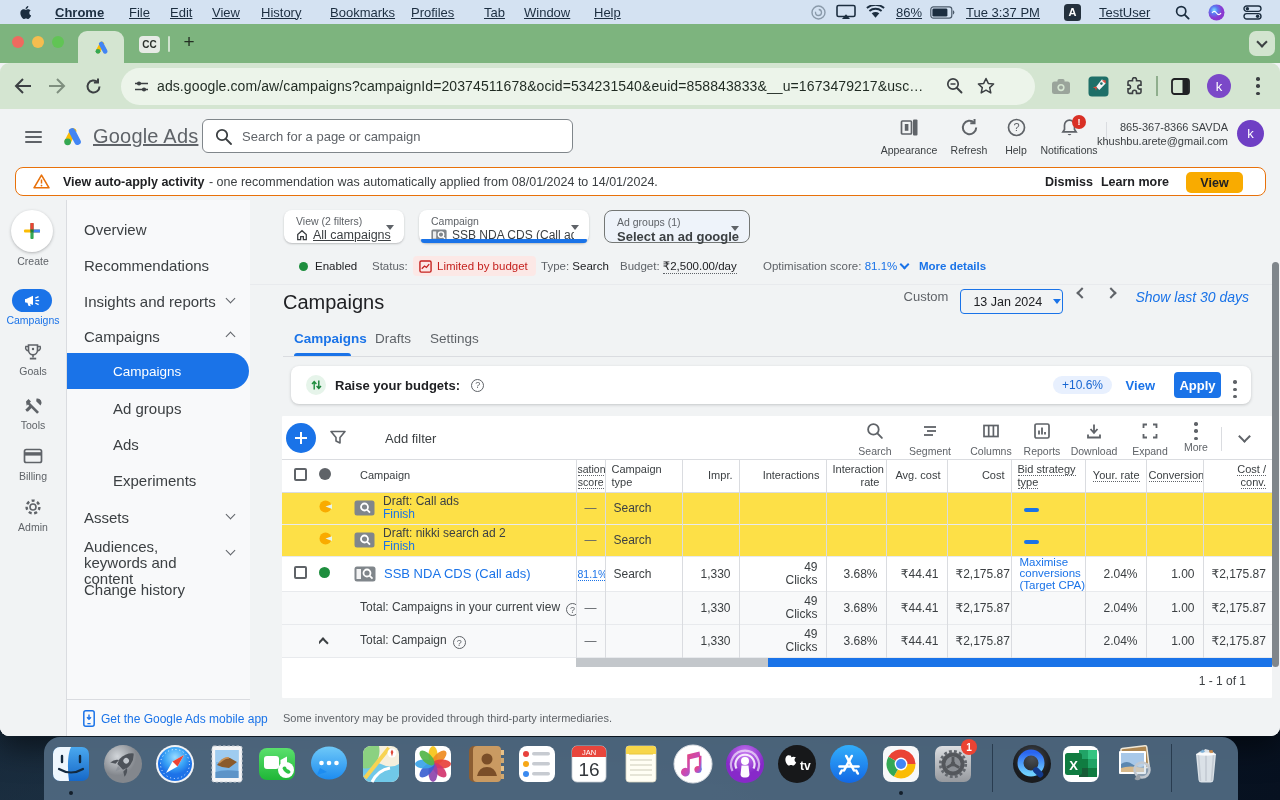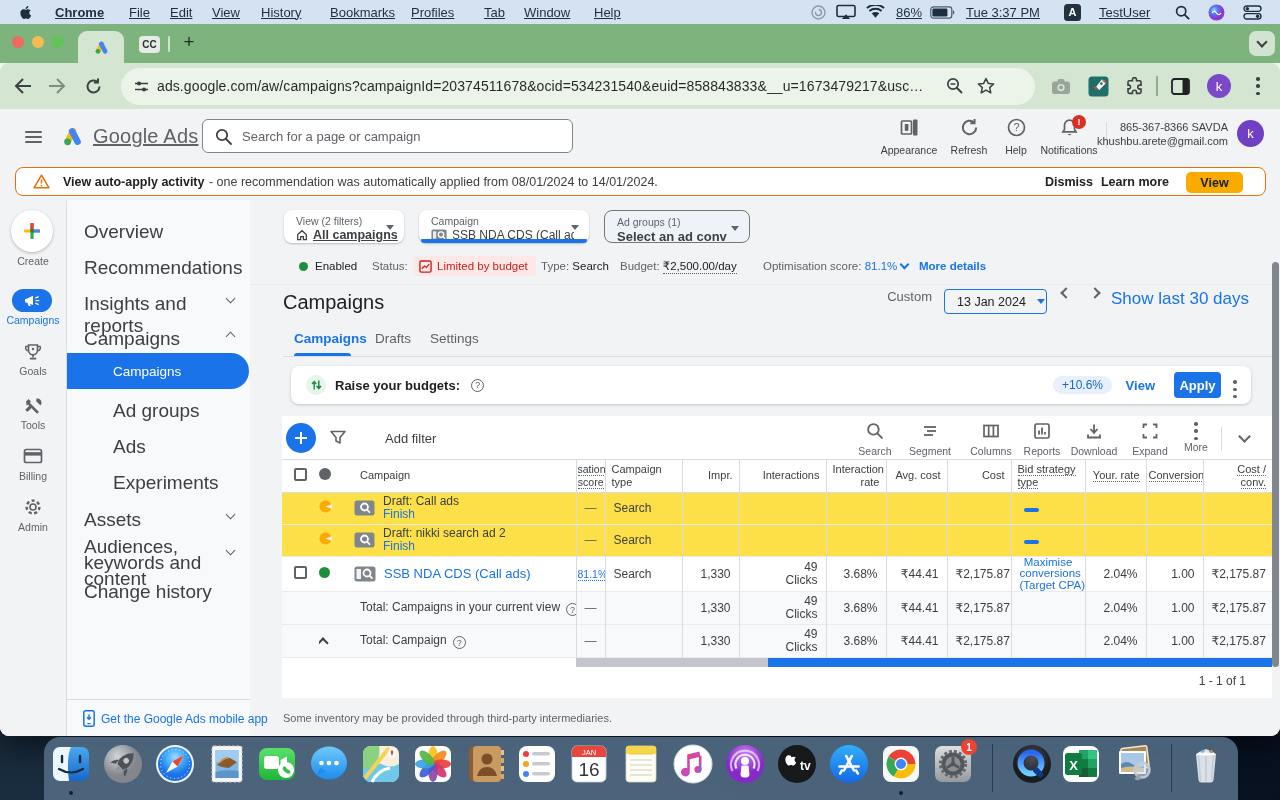--- a/index.html
+++ b/index.html
@@ -65,21 +65,21 @@
 
 
 #rail { position:absolute; left:0; top:91px; width:66px; height:536px; background:#f1f3f4; }
 #railsep { position:absolute; left:66px; top:91px; width:1px; height:536px; background:#dadce0; }
 #createbtn { position:absolute; left:11px; top:101px; width:42px; height:42px; background:#fff; border-radius:50%; box-shadow:0 1px 3px rgba(60,64,67,.35); display:flex; align-items:center; justify-content:center; }
 .raillabel { position:absolute; width:66px; text-align:center; font-size:10.5px; color:#5f6368; }
 .railicon { position:absolute; left:23px; width:20px; height:20px; color:#5f6368; }
 #rail-campaigns-pill { position:absolute; left:12px; top:180px; width:40px; height:23px; background:#1a73e8; border-radius:13px; display:flex; align-items:center; justify-content:center; }
 
 
-#sidenav { position:absolute; left:67px; top:91px; width:183px; height:536px; background:#f8f9fa; font-size:19px; color:#3c4043; }
+#sidenav { position:absolute; left:67px; top:91px; width:183px; height:536px; background:#f8f9fa; font-size:15px; color:#3c4043; }
 .navitem { position:absolute; left:17px; }
 .navchev { position:absolute; left:160px; width:7px; height:7px; border-right:1.6px solid #5f6368; border-bottom:1.6px solid #5f6368; }
 .chevdown { transform:rotate(45deg); } .chevup { transform:rotate(225deg); }
 #nav-sel { position:absolute; left:67px; top:244px; width:182px; height:36px; background:#1a73e8; border-radius:0 18px 18px 0; color:#fff; display:flex; align-items:center; padding-left:46px; font-size:13.5px; }
 #navsep { position:absolute; left:67px; top:590px; width:183px; height:1px; background:#dadce0; }
 #navpromo { position:absolute; left:83px; top:601px; display:flex; align-items:center; color:#1a73e8; font-size:12px; }
 
 
 #main { position:absolute; left:250px; top:91px; width:1030px; height:536px; }
 .fbox { position:absolute; top:10px; background:#fff; border-radius:8px; box-shadow:0 1px 2px rgba(60,64,67,.3); }
@@ -136,21 +136,21 @@
 .dotted { border-bottom:1px dotted #5f6368; }
 .bluedotted { color:#1a73e8; border-bottom:1px dotted #1a73e8; }
 .link { color:#1a73e8; }
 .cb { width:13px; height:13px; border:2px solid #5f6368; border-radius:2px; display:inline-block; }
 .statusdot { width:11px; height:11px; border-radius:50%; display:inline-block; }
 .typeicon { display:inline-block; vertical-align:middle; }
 .namecell { display:flex; align-items:center; }
 .name2 { line-height:13px; font-size:12px; }
 .bluebar { width:15px; height:4px; background:#1a73e8; border-radius:2px; display:inline-block; margin-left:4px; }
 .helpc { display:inline-flex; width:13px; height:13px; border:1px solid #5f6368; border-radius:50%; color:#5f6368; font-size:9px; align-items:center; justify-content:center; margin-left:6px; vertical-align:-2px; }
-.bidlink { font-size:11.5px; line-height:11.5px; color:#1a73e8;text-align:center; } .bidlink div { white-space:nowrap; }
+.bidlink { font-size:11.5px; line-height:11.5px; color:#1a73e8; } .bidlink div { white-space:nowrap; }
 #hscroll { position:absolute; left:294px; top:242px; width:696px; height:9px; background:#c3c7cb; }
 #hthumb { position:absolute; left:192px; top:0; width:504px; height:9px; background:#1a73e8; }
 #pagination { position:absolute; right:26px; top:258px; font-size:12px; color:#3c4043; }
 
 #footer { position:absolute; left:33px; top:512px; font-size:11px; color:#5f6368; line-height:12px; }
 #footer .u { text-decoration:underline; }
 
 #vscroll { position:absolute; left:1272px; top:153px; width:7px; height:405px; background:#80868b; border-radius:4px; }
 
 
@@ -501,42 +501,42 @@
       <span>Get the Google Ads mobile app</span>
     </div>
 
     <div id="main">
       <div class="fbox" style="left:34px;width:120px;height:33px;">
         <div class="l1">View (2 filters)</div>
         <div class="l2">
           <svg width="12" height="12" viewBox="0 0 14 14" style="margin-right:5px">
               <path d="M2 6.5 L7 2 L12 6.5 V12.5 H8.6 V9 H5.4 V12.5 H2 Z" fill="none" stroke="#3c4043" stroke-width="1.5"></path>
             </svg>
-          <span style="font-weight:bold;text-decoration:underline;">All campaigns</span>
+          <span style="font-weight:normal;text-decoration:underline;">All campaigns</span>
         </div>
         <div class="fchev"></div>
       </div>
       <div class="fbox" style="left:169px;width:170px;height:33px;">
         <div class="l1">Campaign</div>
         <div class="l2">
           <svg width="16" height="12" viewBox="0 0 20 15" style="margin-right:5px">
               <rect x="0.5" y="0.5" width="19" height="14" rx="2" fill="#80868b"></rect>
               <rect x="2.5" y="3" width="4" height="9" fill="#fff" opacity=".85"></rect>
               <circle cx="12.5" cy="7" r="3.4" fill="none" stroke="#fff" stroke-width="1.7"></circle>
               <line x1="15" y1="9.6" x2="17.6" y2="12.2" stroke="#fff" stroke-width="1.7"></line>
             </svg>
           <span style="font-size:12px;max-width:122px;overflow:hidden;display:inline-block;">SSB NDA CDS (Call ads)</span>
         </div>
         <div class="fchev"></div>
         <div id="fbox2underline"></div>
       </div>
       <div class="fbox" style="left:354px;width:146px;height:33px;background:#eef3fa;border:1px solid #747775;box-shadow:none;">
         <div class="l1">Ad groups (1)</div>
         <div class="l2">
-            <span style="font-weight:bold;font-size:13px;">Select an ad conv</span>
+            <span style="font-weight:bold;font-size:13px;">Select an ad google</span>
           </div>
         <div class="fchev"></div>
       </div>
 
       <div id="statusrow">
         <div class="item" style="left:16px">
           <span class="statusdot" style="background:#1e8e3e;width:9px;height:9px;margin-right:7px;"></span>
           <span class="dark">Enabled</span>
         </div>
         <div class="item" style="left:89px">Status:</div>
@@ -563,21 +563,21 @@
       <div id="daterow">
         <span style="font-size:13px;color:#5f6368;margin-right:12px;">Custom</span>
         <div id="datebox">
           <span style="font-size:12.5px;color:#202124;margin-left:12px;">13 Jan 2024</span>
           <div style="margin-left:11px;width:0;height:0;border-left:4.5px solid transparent;border-right:4.5px solid transparent;border-top:5.5px solid #1a73e8;"></div>
         </div>
         <div id="datechevs">
           <div class="dchev" style="transform:rotate(135deg);margin:0 9px 0 15px;"></div>
           <div class="dchev" style="transform:rotate(-45deg);margin:0 12px;"></div>
         </div>
-        <span class="link" style="font-size:17px;">Show last 30 days</span>
+        <span class="link" style="font-size:14px;margin-left:8px;font-style:italic;">Show last 30 days</span>
       </div>
 
       <div id="tabsrow">
         <span style="position:absolute;left:11px;top:6px;color:#1a73e8;font-weight:bold;">Campaigns</span>
         <span style="position:absolute;left:92px;top:6px;">Drafts</span>
         <span style="position:absolute;left:147px;top:6px;">Settings</span>
         <div id="tabunderline"></div>
       </div>
       <div id="tabsborder"></div>
 

